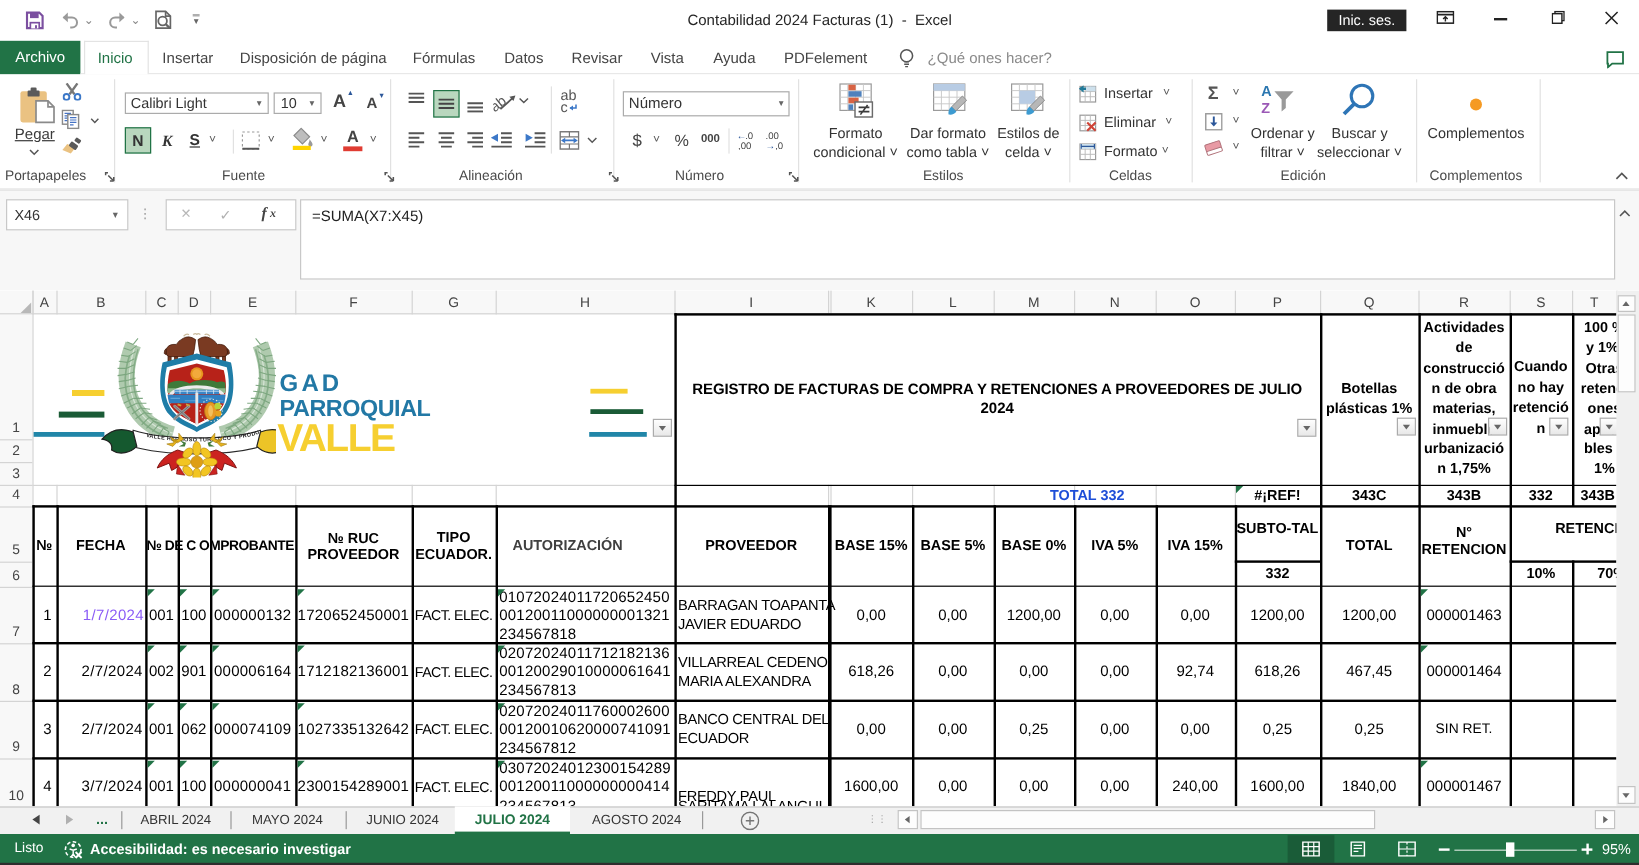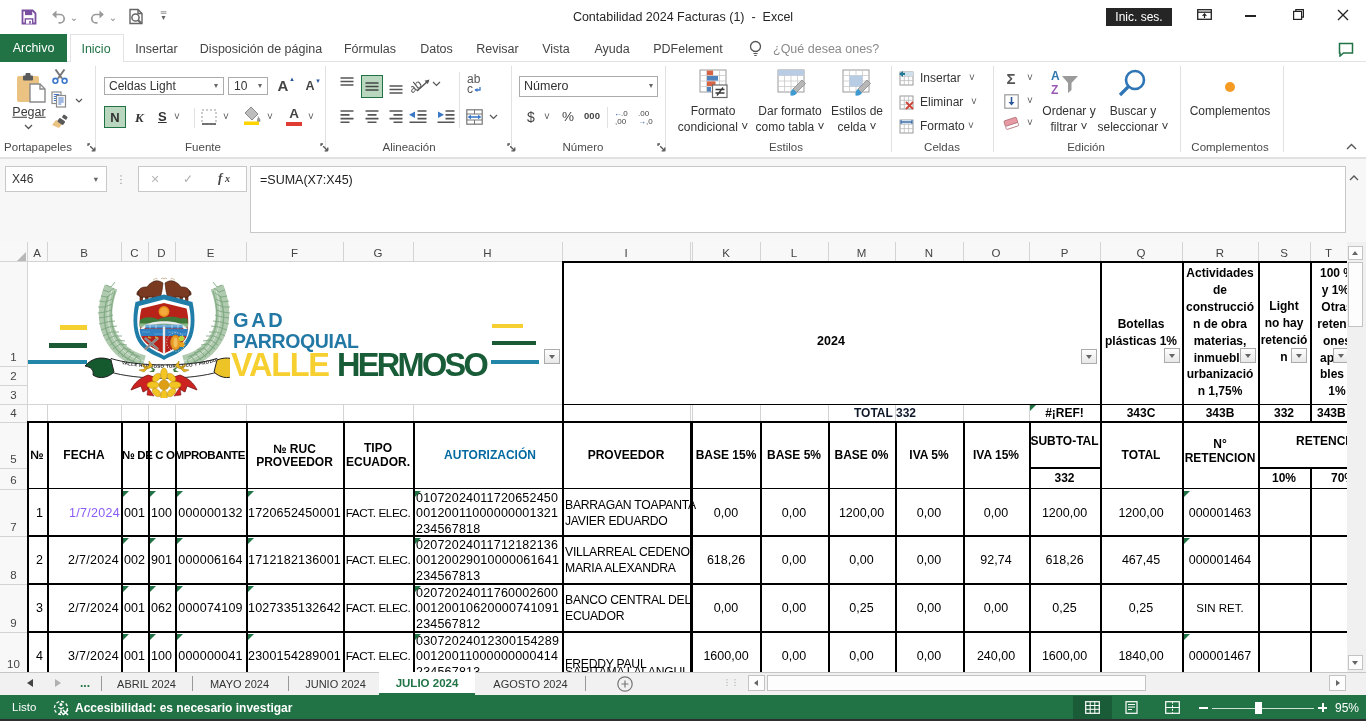--- a/index.html
+++ b/index.html
@@ -54,21 +54,21 @@
 <div style="position:absolute;font:400 12.5px 'Liberation Sans',sans-serif;color:#444;line-height:14.5px;white-space:pre;left:370px;top:49px;transform:translate(-50%,-50%);">Fórmulas</div>
 <div style="position:absolute;font:400 12.5px 'Liberation Sans',sans-serif;color:#444;line-height:14.5px;white-space:pre;left:436.5px;top:49px;transform:translate(-50%,-50%);">Datos</div>
 <div style="position:absolute;font:400 12.5px 'Liberation Sans',sans-serif;color:#444;line-height:14.5px;white-space:pre;left:497.5px;top:49px;transform:translate(-50%,-50%);">Revisar</div>
 <div style="position:absolute;font:400 12.5px 'Liberation Sans',sans-serif;color:#444;line-height:14.5px;white-space:pre;left:556px;top:49px;transform:translate(-50%,-50%);">Vista</div>
 <div style="position:absolute;font:400 12.5px 'Liberation Sans',sans-serif;color:#444;line-height:14.5px;white-space:pre;left:612px;top:49px;transform:translate(-50%,-50%);">Ayuda</div>
 <div style="position:absolute;font:400 12.5px 'Liberation Sans',sans-serif;color:#444;line-height:14.5px;white-space:pre;left:688px;top:49px;transform:translate(-50%,-50%);">PDFelement</div>
 <svg style="position:absolute;left:748px;top:40px" width="15" height="17" viewBox="0 0 15 17">
 <circle cx="7.5" cy="6.5" r="5" fill="none" stroke="#555" stroke-width="1.3"></circle>
 <path d="M5.5 11.5h4M5.5 13.5h4M6.3 15.5h2.4" stroke="#555" stroke-width="1.2"></path>
   </svg>
-<div style="position:absolute;font:400 12.5px 'Liberation Sans',sans-serif;color:#8a8a8a;line-height:14.5px;white-space:pre;left:773px;top:49px;transform:translateY(-50%);">¿Qué desea ones?</div>
+<div style="position:absolute;font:400 12.5px 'Liberation Sans',sans-serif;color:#8a8a8a;line-height:14.5px;white-space:pre;left:773px;top:49px;transform:translateY(-50%);">¿Qué ones hacer?</div>
 <svg style="position:absolute;left:1338px;top:42px" width="16" height="15" viewBox="0 0 16 15">
 <path d="M1.5 1.5h13v9.5H5.5l-3.5 3v-3H1.5z" fill="none" stroke="#217346" stroke-width="1.5"></path>
   </svg>
 <div style="position:absolute;left:0;top:62px;width:1366px;height:95px;background:#fff;"></div>
 <div style="position:absolute;left:0px;top:157px;width:1366px;height:1px;background:#e1e1e1;"></div>
 <div style="position:absolute;left:95px;top:66px;width:1px;height:86px;background:#e1e1e1;"></div>
 <div style="position:absolute;left:325px;top:66px;width:1px;height:86px;background:#e1e1e1;"></div>
 <div style="position:absolute;left:511px;top:66px;width:1px;height:86px;background:#e1e1e1;"></div>
 <div style="position:absolute;left:665px;top:66px;width:1px;height:86px;background:#e1e1e1;"></div>
 <div style="position:absolute;left:891px;top:66px;width:1px;height:86px;background:#e1e1e1;"></div>
@@ -122,21 +122,21 @@
   </svg>
 <svg style="position:absolute;left:75px;top:98px" width="8" height="6" viewBox="0 0 8 6">
 <path d="M1 1l3 3L7 1" fill="none" stroke="#555" stroke-width="1.2"></path>
   </svg>
 <svg style="position:absolute;left:51px;top:113px" width="17" height="17" viewBox="0 0 17 17">
 <path d="M1 12 L8 15 L12 10 L5 7 Z" fill="#eac282"></path>
 <rect x="7" y="6" width="7" height="4.5" rx="1" fill="#5a5a5a" transform="rotate(35 10 8)"></rect>
 <rect x="11.5" y="2.5" width="5" height="3.5" rx="0.8" fill="#5a5a5a" transform="rotate(35 14 4)"></rect>
   </svg>
 <div style="position:absolute;left:104px;top:77px;width:120px;height:18px;background:#fff;border:1px solid #ababab;box-sizing:border-box;"></div>
-<div style="position:absolute;font:400 12px 'Liberation Sans',sans-serif;color:#333;line-height:14px;white-space:pre;left:109px;top:86px;transform:translateY(-50%);">Celdas Light</div>
+<div style="position:absolute;font:400 12px 'Liberation Sans',sans-serif;color:#333;line-height:14px;white-space:pre;left:109px;top:86px;transform:translateY(-50%);">Calibri Light</div>
 <div style="position:absolute;font:400 8px 'Liberation Sans',sans-serif;color:#666;line-height:10px;white-space:pre;left:216px;top:86px;transform:translate(-50%,-50%);">▾</div>
 <div style="position:absolute;left:228px;top:77px;width:40px;height:18px;background:#fff;border:1px solid #ababab;box-sizing:border-box;"></div>
 <div style="position:absolute;font:400 12px 'Liberation Sans',sans-serif;color:#333;line-height:14px;white-space:pre;left:234px;top:86px;transform:translateY(-50%);">10</div>
 <div style="position:absolute;font:400 8px 'Liberation Sans',sans-serif;color:#666;line-height:10px;white-space:pre;left:260px;top:86px;transform:translate(-50%,-50%);">▾</div>
 <div style="position:absolute;font:700 15px 'Liberation Sans',sans-serif;color:#444;line-height:17px;white-space:pre;left:283px;top:85px;transform:translate(-50%,-50%);">A</div>
 <div style="position:absolute;font:400 7px 'Liberation Sans',sans-serif;color:#2b579a;line-height:9px;white-space:pre;left:292px;top:78px;transform:translate(-50%,-50%);">▴</div>
 <div style="position:absolute;font:700 12.5px 'Liberation Sans',sans-serif;color:#444;line-height:14.5px;white-space:pre;left:310px;top:86px;transform:translate(-50%,-50%);">A</div>
 <div style="position:absolute;font:400 7px 'Liberation Sans',sans-serif;color:#2b579a;line-height:9px;white-space:pre;left:318px;top:80px;transform:translate(-50%,-50%);">▾</div>
 <div style="position:absolute;left:104px;top:106px;width:22px;height:22px;background:#b9d7be;border:1px solid #217346;box-sizing:border-box;"></div>
 <div style="position:absolute;font:700 13px 'Liberation Sans',sans-serif;color:#333;line-height:15px;white-space:pre;left:115px;top:117px;transform:translate(-50%,-50%);">N</div>
@@ -411,21 +411,21 @@
 <div style="position:absolute;left:27px;top:162px;width:535px;height:1px;background:#d4d4d4;"></div>
 <div style="position:absolute;left:60px;top:83px;width:27px;height:4.5px;background:#f6cf30;"></div>
 <div style="position:absolute;left:49px;top:101px;width:38px;height:4.5px;background:#1a5b36;"></div>
 <div style="position:absolute;left:28px;top:117.5px;width:59px;height:4.5px;background:#2186a8;"></div>
 <div style="position:absolute;left:492px;top:81.5px;width:31px;height:4.5px;background:#f6cf30;"></div>
 <div style="position:absolute;left:492px;top:98.5px;width:44px;height:4.5px;background:#1a5b36;"></div>
 <div style="position:absolute;left:491px;top:117.5px;width:48px;height:4.5px;background:#2186a8;"></div>
 <div style="position:absolute;left:233px;top:67px;font:700 20px 'Liberation Sans';color:#2278a5;letter-spacing:2.6px;">GAD</div>
 <div style="position:absolute;left:233px;top:88px;font:700 19.5px 'Liberation Sans';color:#2278a5;letter-spacing:-0.4px;">PARROQUIAL</div>
 <div style="position:absolute;left:231px;top:105px;font:700 32.5px 'Liberation Sans';color:#f6cf30;letter-spacing:-1.3px;">VALLE</div>
-<div style="position:absolute;left:337px;top:105px;font:700 32.5px 'Liberation Sans';color:#185c38;letter-spacing:-2.7px;">HERMOSO</div>
+<div style="position:absolute;font:700 12.5px 'Liberation Sans',sans-serif;color:#000;line-height:15px;white-space:pre;letter-spacing:-0.1px;left:831px;top:83px;transform:translate(-50%,-50%);">REGISTRO DE FACTURAS DE COMPRA Y RETENCIONES A PROVEEDORES DE JULIO</div>
 <div style="position:absolute;font:700 12.5px 'Liberation Sans',sans-serif;color:#000;line-height:15px;white-space:pre;left:831px;top:99px;transform:translate(-50%,-50%);">2024</div>
 <svg style="position:absolute;left:84px;top:24px" width="146" height="132" viewBox="0 0 146 132">
 <defs>
 <path id="wl" d="M60 96 C 30 88, 12 60, 27 21"></path>
 <path id="wr" d="M100 96 C 130 88, 148 60, 133 21"></path>
 <path id="ban" d="M28 95.5 C 54 104, 106 104, 132 95.5"></path>
 </defs>
 <g fill="none">
  <use href="#wl" stroke="#afcaae" stroke-width="13.5"></use>
  <use href="#wr" stroke="#afcaae" stroke-width="13.5"></use>
@@ -548,21 +548,21 @@
 <div style="position:absolute;left:1258px;top:179px;width:1.5px;height:251px;background:#000;"></div>
 <div style="position:absolute;left:690px;top:179px;width:2.5px;height:251px;background:#000;"></div>
 <div style="position:absolute;left:1310px;top:225px;width:1.5px;height:205px;background:#000;"></div>
 <div style="position:absolute;font:700 12px 'Liberation Sans',sans-serif;color:#000;line-height:15px;white-space:pre;left:37.0px;top:213px;transform:translate(-50%,-50%);">№</div>
 <div style="position:absolute;font:700 12px 'Liberation Sans',sans-serif;color:#000;line-height:15px;white-space:pre;left:84.0px;top:213px;transform:translate(-50%,-50%);">FECHA</div>
 <div style="position:absolute;font:700 11.5px 'Liberation Sans',sans-serif;color:#000;line-height:14px;white-space:pre;letter-spacing:-0.4px;left:183.5px;top:213px;transform:translate(-50%,-50%);">№ DE C OMPROBANTE</div>
 <div style="position:absolute;font:700 12px 'Liberation Sans',sans-serif;color:#000;line-height:15px;white-space:pre;left:294.5px;top:207px;transform:translate(-50%,-50%);">№ RUC</div>
 <div style="position:absolute;font:700 12px 'Liberation Sans',sans-serif;color:#000;line-height:15px;white-space:pre;left:294.5px;top:220px;transform:translate(-50%,-50%);">PROVEEDOR</div>
 <div style="position:absolute;font:700 12px 'Liberation Sans',sans-serif;color:#000;line-height:15px;white-space:pre;left:378.0px;top:206px;transform:translate(-50%,-50%);">TIPO</div>
 <div style="position:absolute;font:700 12px 'Liberation Sans',sans-serif;color:#000;line-height:15px;white-space:pre;left:378.0px;top:220px;transform:translate(-50%,-50%);">ECUADOR.</div>
-<div style="position:absolute;font:700 12px 'Liberation Sans',sans-serif;color:#0369a1;line-height:15px;white-space:pre;left:490px;top:213px;transform:translate(-50%,-50%);">AUTORIZACIÓN</div>
+<div style="position:absolute;font:700 12px 'Liberation Sans',sans-serif;color:#404040;line-height:15px;white-space:pre;left:473px;top:213px;transform:translate(-50%,-50%);">AUTORIZACIÓN</div>
 <div style="position:absolute;font:700 12px 'Liberation Sans',sans-serif;color:#000;line-height:15px;white-space:pre;left:626.0px;top:213px;transform:translate(-50%,-50%);">PROVEEDOR</div>
 <div style="position:absolute;font:700 12px 'Liberation Sans',sans-serif;color:#000;line-height:15px;white-space:pre;left:726.0px;top:213px;transform:translate(-50%,-50%);">BASE 15%</div>
 <div style="position:absolute;font:700 12px 'Liberation Sans',sans-serif;color:#000;line-height:15px;white-space:pre;left:794.0px;top:213px;transform:translate(-50%,-50%);">BASE 5%</div>
 <div style="position:absolute;font:700 12px 'Liberation Sans',sans-serif;color:#000;line-height:15px;white-space:pre;left:861.5px;top:213px;transform:translate(-50%,-50%);">BASE 0%</div>
 <div style="position:absolute;font:700 12px 'Liberation Sans',sans-serif;color:#000;line-height:15px;white-space:pre;left:929.0px;top:213px;transform:translate(-50%,-50%);">IVA 5%</div>
 <div style="position:absolute;font:700 12px 'Liberation Sans',sans-serif;color:#000;line-height:15px;white-space:pre;left:996.0px;top:213px;transform:translate(-50%,-50%);">IVA 15%</div>
 <div style="position:absolute;font:700 12px 'Liberation Sans',sans-serif;color:#000;line-height:15px;white-space:pre;left:1064.5px;top:199px;transform:translate(-50%,-50%);">SUBTO-TAL</div>
 <div style="position:absolute;font:700 12px 'Liberation Sans',sans-serif;color:#000;line-height:15px;white-space:pre;left:1064.5px;top:236px;transform:translate(-50%,-50%);">332</div>
 <div style="position:absolute;font:700 12px 'Liberation Sans',sans-serif;color:#000;line-height:15px;white-space:pre;left:1141.0px;top:213px;transform:translate(-50%,-50%);">TOTAL</div>
 <div style="position:absolute;font:700 12px 'Liberation Sans',sans-serif;color:#000;line-height:15px;white-space:pre;left:1220.0px;top:202px;transform:translate(-50%,-50%);">N°</div>
@@ -573,33 +573,33 @@
 <div style="position:absolute;font:700 12px 'Liberation Sans',sans-serif;color:#000;line-height:15px;white-space:pre;left:1141.0px;top:82px;transform:translate(-50%,-50%);">Botellas</div>
 <div style="position:absolute;font:700 12px 'Liberation Sans',sans-serif;color:#000;line-height:15px;white-space:pre;left:1141.0px;top:99px;transform:translate(-50%,-50%);">plásticas 1%</div>
 <div style="position:absolute;font:700 12px 'Liberation Sans',sans-serif;color:#000;line-height:15px;white-space:pre;left:1220.0px;top:31.0px;transform:translate(-50%,-50%);">Actividades</div>
 <div style="position:absolute;font:700 12px 'Liberation Sans',sans-serif;color:#000;line-height:15px;white-space:pre;left:1220.0px;top:47.89999999999998px;transform:translate(-50%,-50%);">de</div>
 <div style="position:absolute;font:700 12px 'Liberation Sans',sans-serif;color:#000;line-height:15px;white-space:pre;left:1220.0px;top:64.80000000000001px;transform:translate(-50%,-50%);">construcció</div>
 <div style="position:absolute;font:700 12px 'Liberation Sans',sans-serif;color:#000;line-height:15px;white-space:pre;left:1220.0px;top:81.69999999999999px;transform:translate(-50%,-50%);">n de obra</div>
 <div style="position:absolute;font:700 12px 'Liberation Sans',sans-serif;color:#000;line-height:15px;white-space:pre;left:1220.0px;top:98.60000000000002px;transform:translate(-50%,-50%);">materias,</div>
 <div style="position:absolute;font:700 12px 'Liberation Sans',sans-serif;color:#000;line-height:15px;white-space:pre;left:1220.0px;top:115.5px;transform:translate(-50%,-50%);">inmueble</div>
 <div style="position:absolute;font:700 12px 'Liberation Sans',sans-serif;color:#000;line-height:15px;white-space:pre;left:1220.0px;top:132.39999999999998px;transform:translate(-50%,-50%);">urbanizació</div>
 <div style="position:absolute;font:700 12px 'Liberation Sans',sans-serif;color:#000;line-height:15px;white-space:pre;left:1220.0px;top:149.29999999999995px;transform:translate(-50%,-50%);">n 1,75%</div>
-<div style="position:absolute;font:700 12px 'Liberation Sans',sans-serif;color:#000;line-height:15px;white-space:pre;left:1284.0px;top:64.0px;transform:translate(-50%,-50%);">Light</div>
+<div style="position:absolute;font:700 12px 'Liberation Sans',sans-serif;color:#000;line-height:15px;white-space:pre;left:1284.0px;top:64.0px;transform:translate(-50%,-50%);">Cuando</div>
 <div style="position:absolute;font:700 12px 'Liberation Sans',sans-serif;color:#000;line-height:15px;white-space:pre;left:1284.0px;top:80.89999999999998px;transform:translate(-50%,-50%);">no hay</div>
 <div style="position:absolute;font:700 12px 'Liberation Sans',sans-serif;color:#000;line-height:15px;white-space:pre;left:1284.0px;top:97.80000000000001px;transform:translate(-50%,-50%);">retenció</div>
 <div style="position:absolute;font:700 12px 'Liberation Sans',sans-serif;color:#000;line-height:15px;white-space:pre;left:1284.0px;top:114.69999999999999px;transform:translate(-50%,-50%);">n</div>
 <div style="position:absolute;font:700 12px 'Liberation Sans',sans-serif;color:#000;line-height:15px;white-space:pre;left:1337px;top:31.0px;transform:translate(-50%,-50%);">100 %</div>
 <div style="position:absolute;font:700 12px 'Liberation Sans',sans-serif;color:#000;line-height:15px;white-space:pre;left:1337px;top:47.89999999999998px;transform:translate(-50%,-50%);">y 1%.</div>
 <div style="position:absolute;font:700 12px 'Liberation Sans',sans-serif;color:#000;line-height:15px;white-space:pre;left:1337px;top:64.80000000000001px;transform:translate(-50%,-50%);">Otras</div>
 <div style="position:absolute;font:700 12px 'Liberation Sans',sans-serif;color:#000;line-height:15px;white-space:pre;left:1337px;top:81.69999999999999px;transform:translate(-50%,-50%);">retenci</div>
 <div style="position:absolute;font:700 12px 'Liberation Sans',sans-serif;color:#000;line-height:15px;white-space:pre;left:1337px;top:98.60000000000002px;transform:translate(-50%,-50%);">ones</div>
 <div style="position:absolute;font:700 12px 'Liberation Sans',sans-serif;color:#000;line-height:15px;white-space:pre;left:1337px;top:115.5px;transform:translate(-50%,-50%);">aplica</div>
 <div style="position:absolute;font:700 12px 'Liberation Sans',sans-serif;color:#000;line-height:15px;white-space:pre;left:1337px;top:132.39999999999998px;transform:translate(-50%,-50%);">bles a</div>
 <div style="position:absolute;font:700 12px 'Liberation Sans',sans-serif;color:#000;line-height:15px;white-space:pre;left:1337px;top:149.29999999999995px;transform:translate(-50%,-50%);">1%</div>
-<div style="position:absolute;font:700 12px 'Liberation Sans',sans-serif;color:#0f172a;line-height:15px;white-space:pre;left:885px;top:171px;transform:translate(-50%,-50%);">TOTAL 332</div>
+<div style="position:absolute;font:700 12px 'Liberation Sans',sans-serif;color:#1d4ed8;line-height:15px;white-space:pre;left:906px;top:171px;transform:translate(-50%,-50%);">TOTAL 332</div>
 <div style="position:absolute;font:700 12px 'Liberation Sans',sans-serif;color:#000;line-height:15px;white-space:pre;left:1064.5px;top:171px;transform:translate(-50%,-50%);">#¡REF!</div>
 <div style="position:absolute;font:700 12px 'Liberation Sans',sans-serif;color:#000;line-height:15px;white-space:pre;left:1141.0px;top:171px;transform:translate(-50%,-50%);">343C</div>
 <div style="position:absolute;font:700 12px 'Liberation Sans',sans-serif;color:#000;line-height:15px;white-space:pre;left:1220.0px;top:171px;transform:translate(-50%,-50%);">343B</div>
 <div style="position:absolute;font:700 12px 'Liberation Sans',sans-serif;color:#000;line-height:15px;white-space:pre;left:1284.0px;top:171px;transform:translate(-50%,-50%);">332</div>
 <div style="position:absolute;font:700 12px 'Liberation Sans',sans-serif;color:#000;line-height:15px;white-space:pre;left:1317px;top:171px;transform:translateY(-50%);">343B</div>
 <div style="position:absolute;left:544px;top:107px;width:16px;height:15px;background:linear-gradient(#fefefe,#e8e8e8);border:1px solid #ababab;box-sizing:border-box;"></div>
 <div style="position:absolute;left:548.5px;top:112.5px;width:0;height:0;border-left:3.5px solid transparent;border-right:3.5px solid transparent;border-top:4.5px solid #666;"></div>
 <div style="position:absolute;left:1081px;top:107px;width:16px;height:15px;background:linear-gradient(#fefefe,#e8e8e8);border:1px solid #ababab;box-sizing:border-box;"></div>
 <div style="position:absolute;left:1085.5px;top:112.5px;width:0;height:0;border-left:3.5px solid transparent;border-right:3.5px solid transparent;border-top:4.5px solid #666;"></div>
 <div style="position:absolute;left:1164px;top:106px;width:16px;height:15px;background:linear-gradient(#fefefe,#e8e8e8);border:1px solid #ababab;box-sizing:border-box;"></div>

